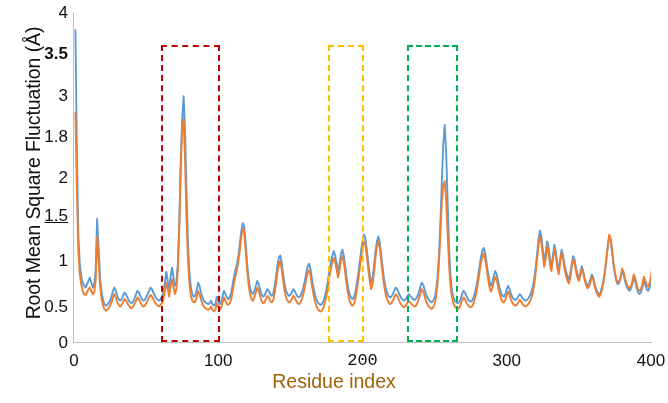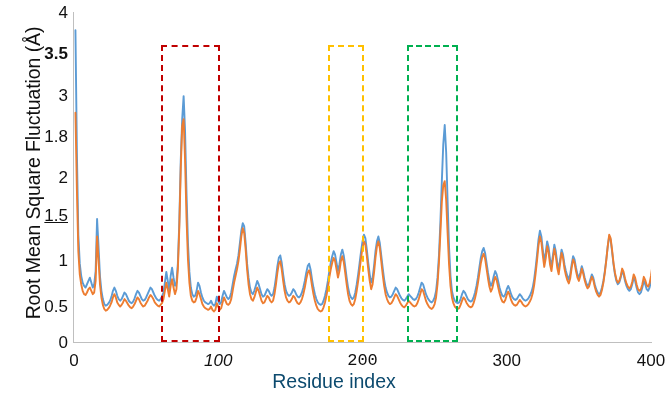--- a/index.html
+++ b/index.html
@@ -8,21 +8,21 @@
     position:relative;width:668px;height:403px;background:#fff;overflow:hidden;
   }
   #ylabel{
     position:absolute;left:-130px;top:160px;width:330px;height:26px;
     transform:rotate(-90deg);transform-origin:center center;
     text-align:center;font-size:19.5px;color:#111;white-space:nowrap;
     letter-spacing:-0.1px;
   }
   #xlabel{
     position:absolute;left:0;top:370px;width:668px;text-align:center;
-    font-size:19.5px;color:#0c4a6e;
+    font-size:19.5px;color:#a16207;
   }
   .ytick{
     position:absolute;right:0;width:40px;text-align:right;
     font-size:17px;color:#111;line-height:1;
   }
   #yticks{position:absolute;left:22px;top:0;width:46px;height:403px;}
   .xtick{
     position:absolute;top:352px;width:60px;margin-left:-30px;text-align:center;
     font-size:17px;color:#111;line-height:1;
   }
@@ -47,21 +47,21 @@
       <div class="ytick" style="top: 207px; text-decoration: underline;">1.5</div>
       <div class="ytick" style="top: 169px;">2</div>
       <div class="ytick" style="top: 127.75px;">1.8</div>
       <div class="ytick" style="top: 86.5px;">3</div>
       <div class="ytick" style="top: 45.25px; font-weight: bold;">3.5</div>
       <div class="ytick" style="top: 4px;">4</div>
     </div>
 
   <div id="xticklabels">
       <div class="xtick" style="left: 74px;">0</div>
-      <div class="xtick" style="left: 218.25px; font-style: italic;">100</div>
+      <div class="xtick" style="left: 218.25px;">100</div>
       <div class="xtick" style="left: 362.5px; font-family: Liberation Mono, monospace;">200</div>
       <div class="xtick" style="left: 506.75px;">300</div>
       <div class="xtick" style="left: 651px;">400</div>
     </div>
 
   <div class="axisline" id="yaxisline"></div>
   <div class="axisline" id="xaxisline"></div>
 
   <div id="plot">
     <svg id="chart-svg" width="577" height="330" viewBox="0 0 577 330">

